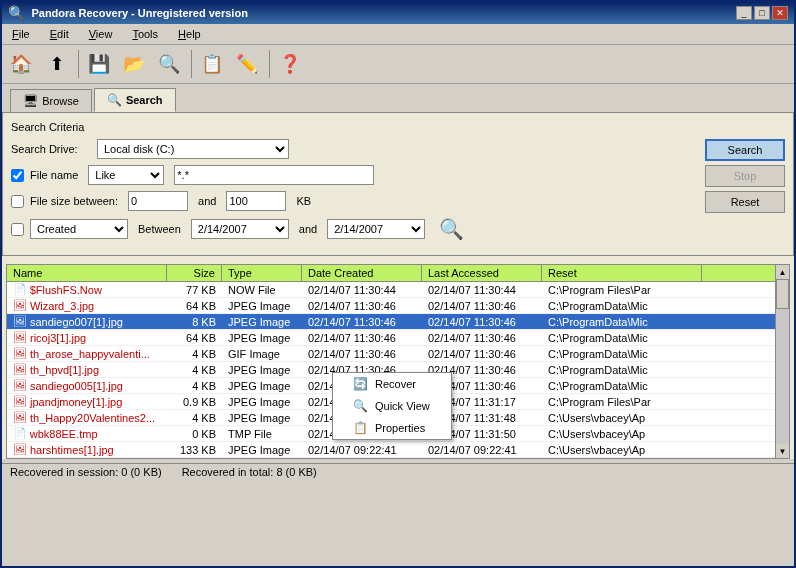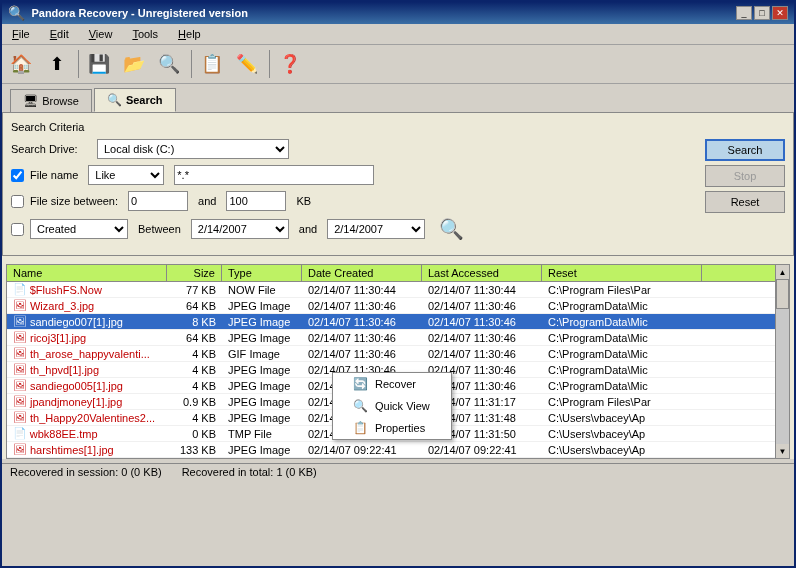--- a/index.html
+++ b/index.html
@@ -430,15 +430,15 @@
       <span>Quick View</span>
     </div>
     <div class="context-item">
       <span class="context-icon">📋</span>
       <span>Properties</span>
     </div>
   </div>
 
   <div class="status-bar">
     <span>Recovered in session: 0 (0 KB)</span>
-    <span>Recovered in total: 1 (0 KB)</span>
+    <span>Recovered in total: 8 (0 KB)</span>
   </div>
 </div>
 
 </body></html>

